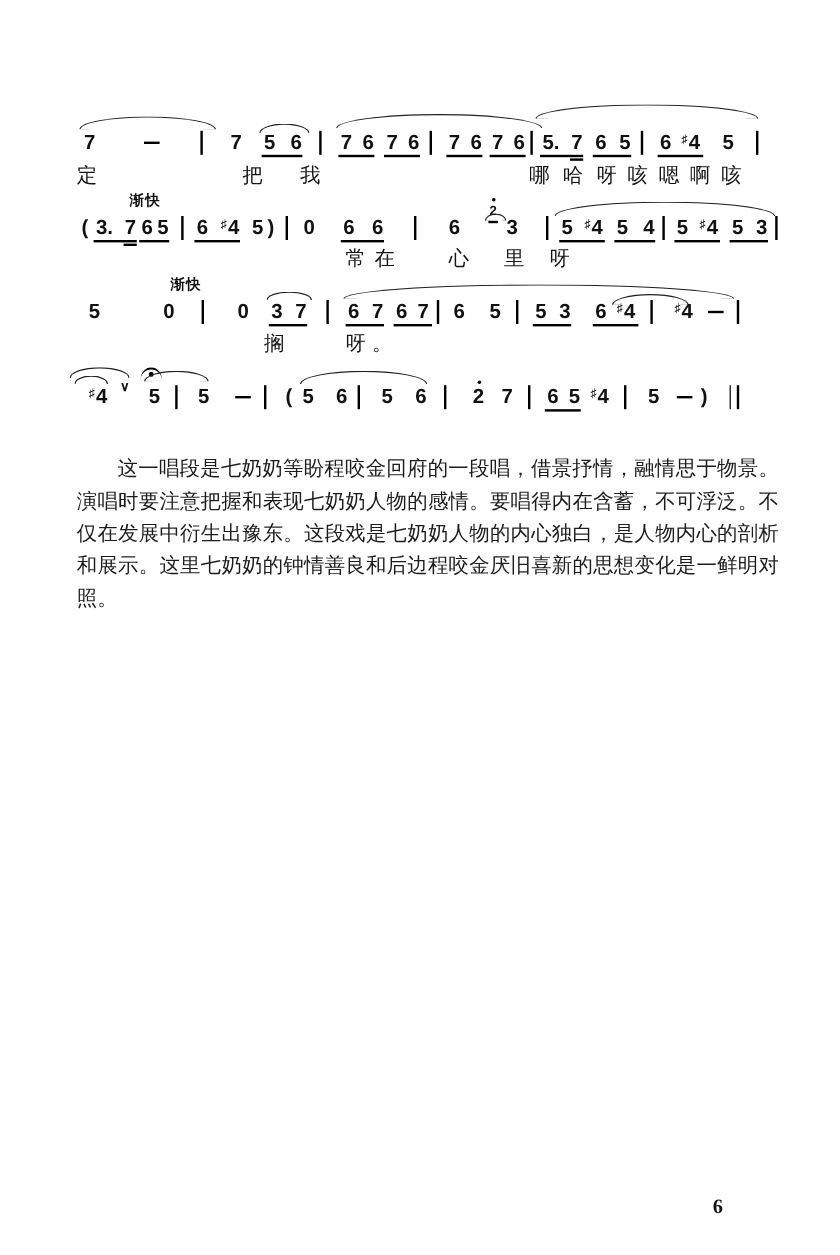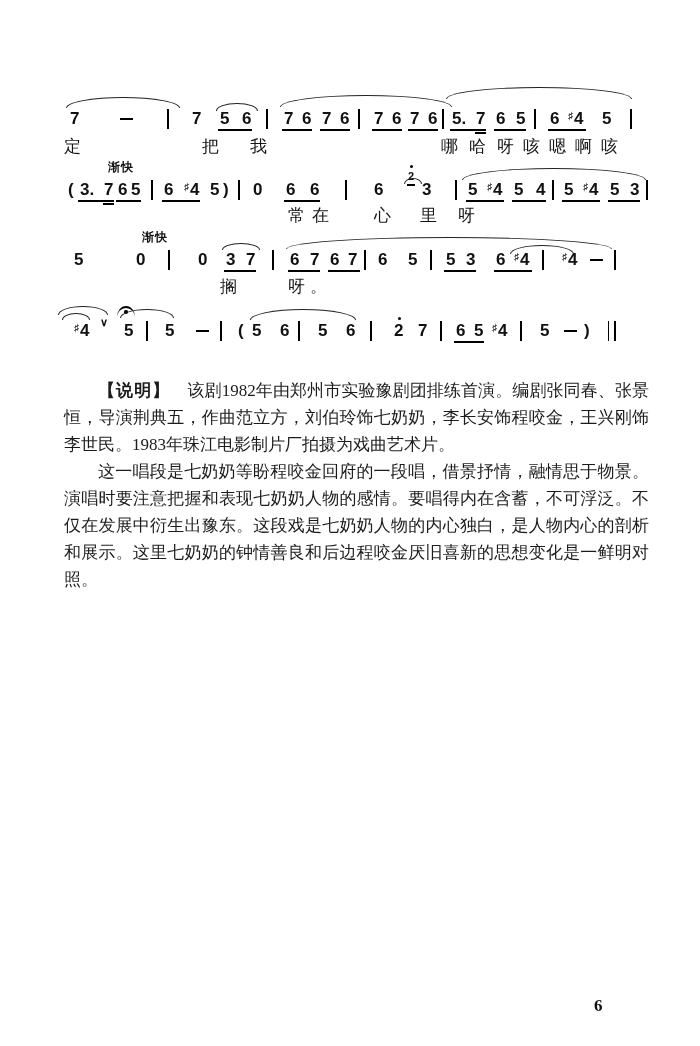--- a/index.html
+++ b/index.html
@@ -192,17 +192,16 @@
     <div class="dash" style="position: absolute; left: 564px; top: 330px;"></div>
     <span class="nt" style="position: absolute; left: 584px; top: 322px;">)</span>
     <div class="dbar" style="position: absolute; left: 608px; top: 321px;"></div>
     <div class="arc" style="width: 48px; height: 8px; position: absolute; left: 58px; top: 306px;"></div>
     <div class="arc" style="width: 26px; height: 6px; position: absolute; left: 62px; top: 313px;"></div>
     <div class="arc" style="width: 52px; height: 8px; position: absolute; left: 120px; top: 309px;"></div>
     <div class="arc" style="width: 104px; height: 10px; position: absolute; left: 250px; top: 309px;"></div>
   </div>
 
 <div class="text-block">
-  <p><b class="lead">【说明】</b><span>　该剧1982年由郑州市实验豫剧团排练首演。编剧张同春、张景恒，导演荆典五，作曲范立方，刘伯玲饰七奶奶，李长安饰程咬金，王兴刚饰李世民。1983年珠江电影制片厂拍摄为戏曲艺术片。</span></p>
   <p><span>这一唱段是七奶奶等盼程咬金回府的一段唱，借景抒情，融情思于物景。演唱时要注意把握和表现七奶奶人物的感情。要唱得内在含蓄，不可浮泛。不仅在发展中衍生出豫东。这段戏是七奶奶人物的内心独白，是人物内心的剖析和展示。这里七奶奶的钟情善良和后边程咬金厌旧喜新的思想变化是一鲜明对照。</span></p>
 </div>
 
 <div class="pageno">6</div>
 
 </body></html>

